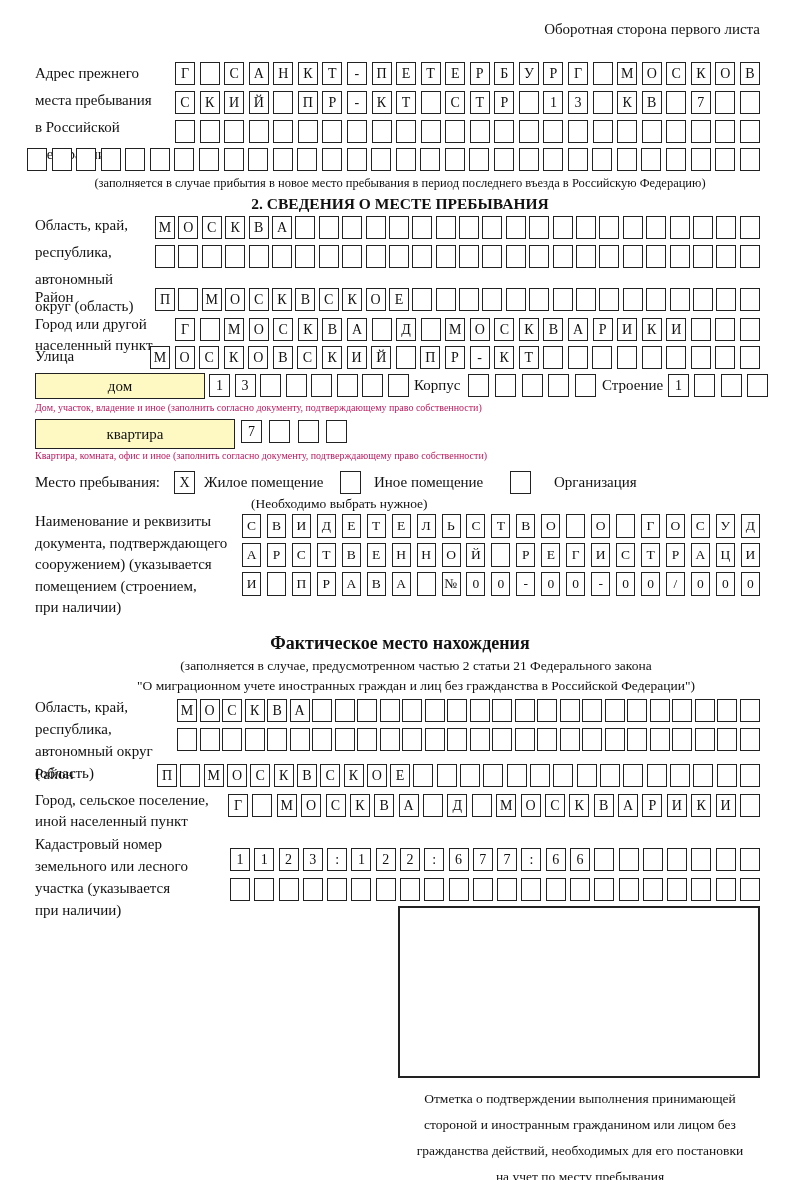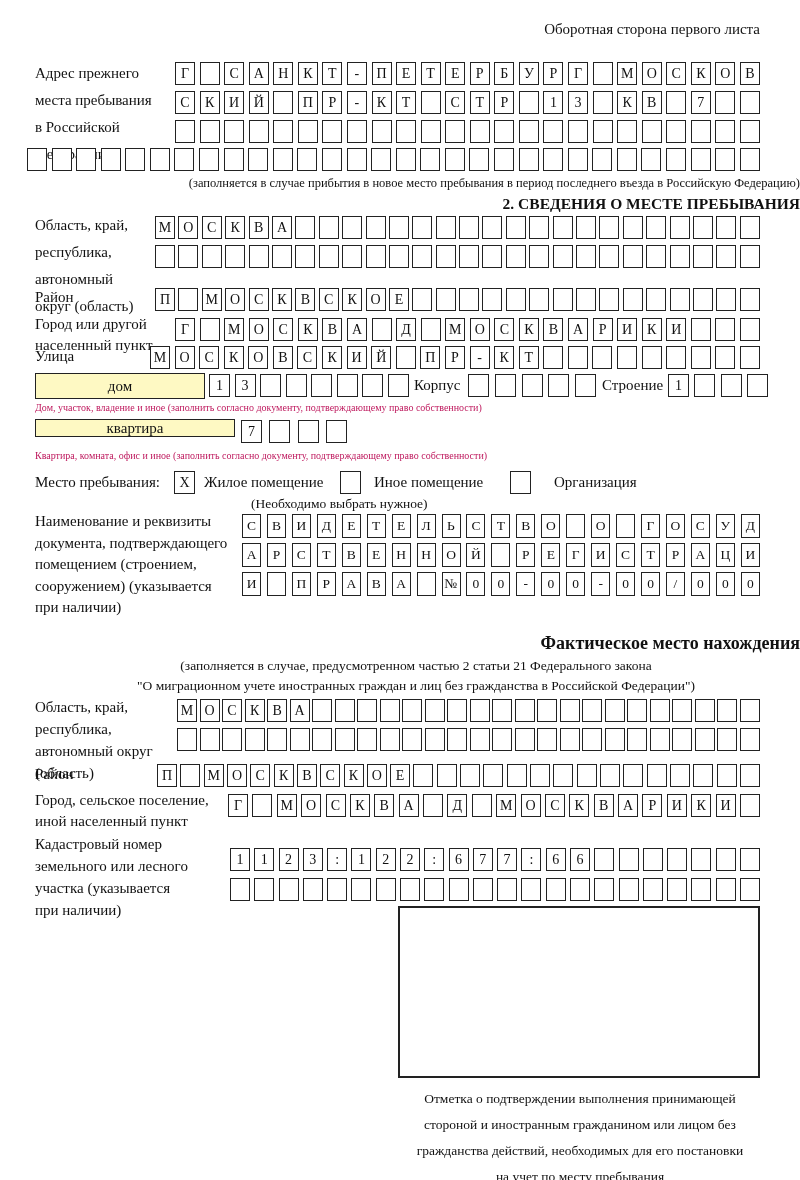--- a/index.html
+++ b/index.html
@@ -5,21 +5,21 @@
   html,body{margin:0;padding:0;}
   body{width:800px;height:1180px;background:#ffffff;font-family:"Liberation Serif","DejaVu Serif",serif;color:#111;}
   .page{position:relative;width:800px;height:1180px;overflow:hidden;}
   .abs{position:absolute;}
   .lbl{font-size:15px;line-height:27px;color:#111;}
   .lbl.tight{line-height:21px;}
   .lbl.mid{line-height:22px;}
   .lbl.doc{line-height:21.5px;}
   .note{font-size:12.5px;color:#111;}
   .cap{font-size:10px;color:#be185d;}
-  .center{text-align:right;width:800px;left:0;}
+  .center{text-align:center;width:800px;left:0;}
   .bold{font-weight:bold;}
   .cellrow{display:flex;justify-content:space-between;}
   .cell{box-sizing:border-box;width:20px;height:23px;border:1.6px solid #222;
         display:flex;align-items:center;justify-content:center;
         font-size:14px;font-family:"Liberation Serif",serif;background:#fff;}
   .r-doc .cell{width:19px;height:24px;font-size:13.5px;}
   .r-wide .cell{width:21px;}
   .r-fact .cell{width:20px;}
   .bigbox{box-sizing:border-box;border:1.6px solid #222;display:flex;align-items:center;justify-content:center;
           font-size:15px;background:#fef9c3;}
@@ -330,43 +330,43 @@
     </div>
   <div class="abs lbl" style="left:602px;top:372px;">Строение</div>
   <div class="abs cellrow r-wide" style="left:668px;top:374px;width:100px;">
       <div class="cell">1</div>
       <div class="cell"></div>
       <div class="cell"></div>
       <div class="cell"></div>
     </div>
   <div class="abs cap" style="left:35px;top:402px;">Дом, участок, владение и иное (заполнить согласно документу, подтверждающему право собственности)</div>
 
-  <div class="abs bigbox" style="left:35px;top:419px;width:200px;height:18px;">квартира</div>
+  <div class="abs bigbox" style="left:35px;top:419px;width:200px;height:30px;">квартира</div>
   <div class="abs cellrow r-wide" style="left:241px;top:420px;width:106px;">
       <div class="cell">7</div>
       <div class="cell"></div>
       <div class="cell"></div>
       <div class="cell"></div>
     </div>
   <div class="abs cap" style="left:35px;top:450px;">Квартира, комната, офис и иное (заполнить согласно документу, подтверждающему право собственности)</div>
 
   <div class="abs lbl" style="left:35px;top:470px;line-height:24px;">Место пребывания:</div>
   <div class="abs chk" style="left:174px;top:471px;">X</div>
   <div class="abs lbl" style="left:204px;top:470px;line-height:24px;">Жилое помещение</div>
   <div class="abs chk" style="left:340px;top:471px;"></div>
   <div class="abs lbl" style="left:374px;top:470px;line-height:24px;">Иное помещение</div>
   <div class="abs chk" style="left:510px;top:471px;"></div>
   <div class="abs lbl" style="left:554px;top:470px;line-height:24px;">Организация</div>
   <div class="abs note" style="left:243px;top:496px;font-size:13.5px;margin-left:8px;">(Необходимо выбрать нужное)</div>
 
   <div class="abs lbl doc" style="left:35px;top:511px;">
       <div>Наименование и реквизиты</div>
       <div>документа, подтверждающего</div>
+      <div>сооружением) (указывается</div>
       <div>помещением (строением,</div>
-      <div>сооружением) (указывается</div>
       <div>при наличии)</div>
     </div>
   <div class="abs cellrow r-doc" style="left:242px;top:514px;width:518px;">
       <div class="cell">С</div>
       <div class="cell">В</div>
       <div class="cell">И</div>
       <div class="cell">Д</div>
       <div class="cell">Е</div>
       <div class="cell">Т</div>
       <div class="cell">Е</div>

